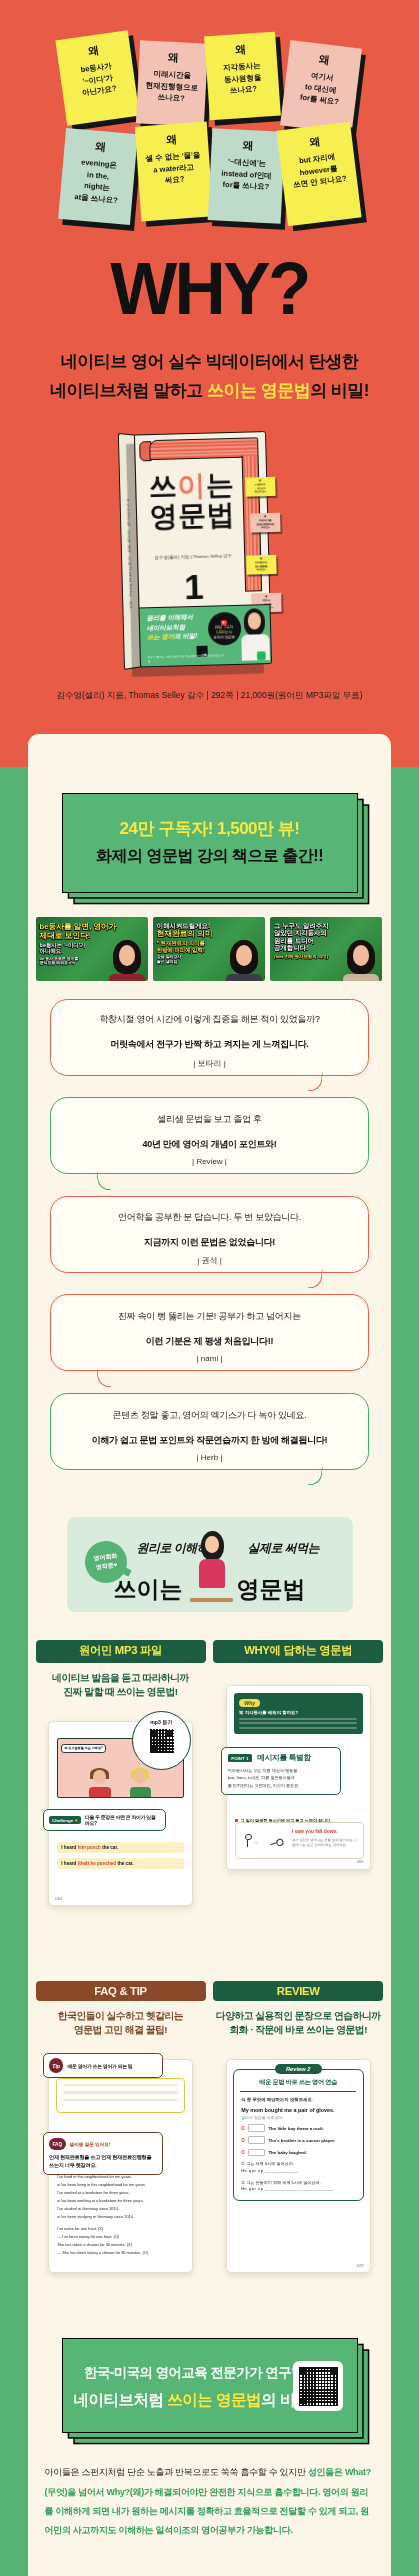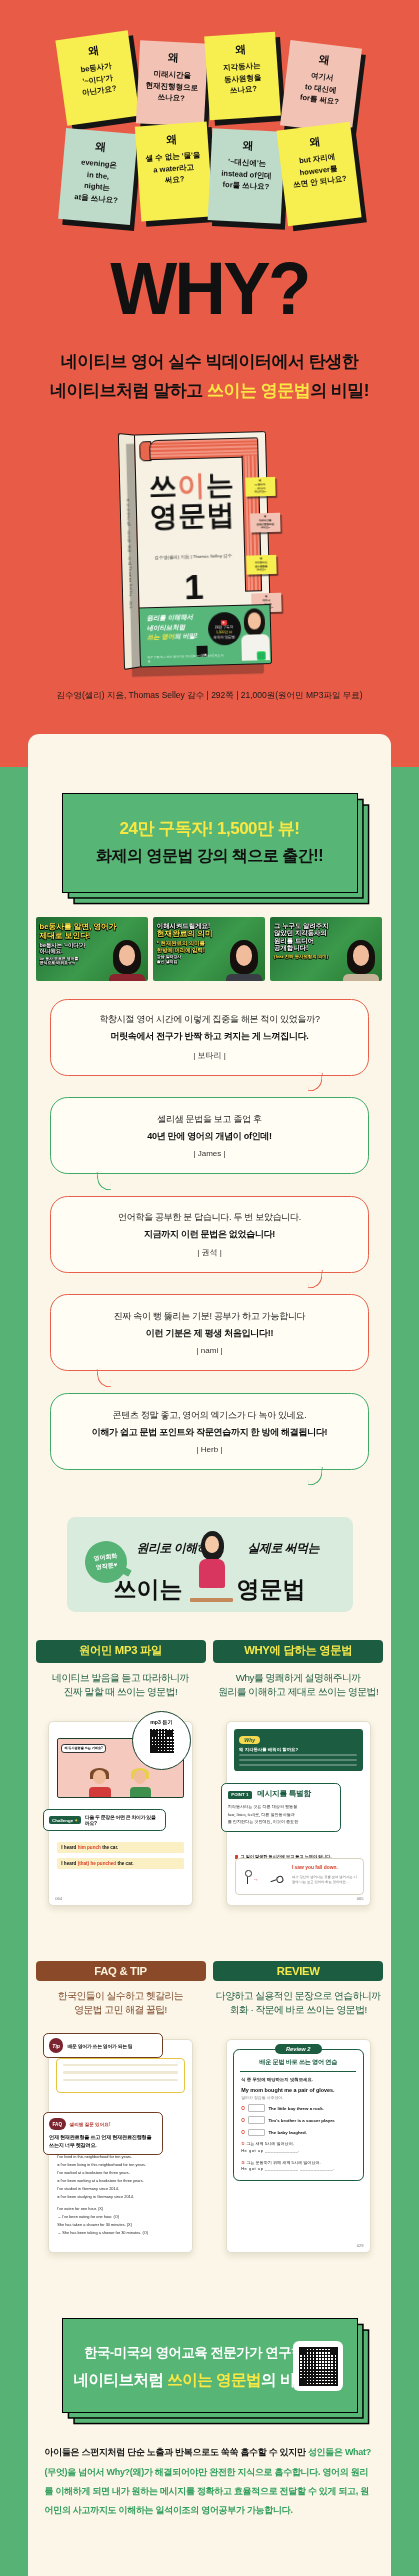--- a/index.html
+++ b/index.html
@@ -124,21 +124,21 @@
         border-radius:5.2px 5.2px 0 0;}
   .sh1{background:#8C2430;} .sh2{background:#3A3D46;} .sh3{background:#C7B39A;}
 
   
   .bubble{width:319px;height:77px;margin:21.6px auto 0;background:#FFFDF4;border-radius:17.5px;
         border:1.3px solid var(--ac);box-sizing:border-box;text-align:center;position:relative;
         display:flex;flex-direction:column;justify-content:center;}
   .bubble.first{margin-top:17.5px;}
   .bub-red{--ac:#E8604B;}
   .bub-green{--ac:#3FAA66;}
-  .bub-l1{margin:0;font-size:9px;color:#1a1a1a;letter-spacing:-0.3px;}
+  .bub-l1{margin:8px;font-size:9px;color:#1a1a1a;letter-spacing:-0.3px;}
   .bub-l2{margin:4.1px 0 0;font-size:9px;font-weight:800;color:#111;letter-spacing:-0.3px;}
   .bub-a{margin:6.2px 0 0;font-size:8px;color:#333;}
   .bubble::after{content:'';position:absolute;bottom:-17px;width:12.4px;height:18.5px;
         border:1.3px solid var(--ac);border-top:none;border-left:none;
         border-bottom-right-radius:18.5px;background:transparent;}
   .tail-right::after{right:46px;transform:rotate(6deg);}
   .tail-left::after{left:46px;transform:scaleX(-1) rotate(6deg);}
 
   
   .intro{width:286px;height:95px;margin:47px auto 0;background:#D9EBDD;border-radius:8.2px;
@@ -161,27 +161,27 @@
   .fig .face{position:absolute;top:5.2px;left:10.8px;width:13.4px;height:16.5px;background:#F5C9A5;
         border-radius:50%;}
   .fig .body{position:absolute;top:28px;left:4.1px;width:26px;height:29px;background:#D8355F;
         border-radius:7.2px 7.2px 2.1px 2.1px;}
   .fig .desk{position:absolute;bottom:1px;left:-4.1px;width:43px;height:4.6px;background:#C48A5A;
         border-radius:1px;}
 
   
   .feat-row{width:348px;margin:0 auto;display:flex;gap:7.7px;}
   .fr-a{margin-top:28px;}
-  .fr-b{margin-top:44px;}
+  .fr-b{margin-top:64px;}
   .fcol{width:170px;}
   .fhead{width:100%;box-sizing:border-box;text-align:center;font-size:11.3px;font-weight:800;
         padding:3.6px 0 4.1px;border-radius:4.1px;letter-spacing:-0.3px;}
   .fh-green{background:#1C5C41;color:#F5E94B;}
   .fh-brown{background:#8A4A2A;color:#FBF3DC;}
-  .fdesc{margin:8.2px 0 0;text-align:center;font-size:9.8px;font-weight:400;line-height:1.45;
+  .fdesc{margin:8.2px 0 0;text-align:center;font-size:9.8px;font-weight:700;line-height:1.45;
         letter-spacing:-0.5px;}
   .fd-green{color:#1C5C41;}
   .fd-brown{color:#7C4629;}
   .mockups{margin-top:22px;height:196px;position:relative;}
   .mockups-b{height:219px;}
   .mpage{width:145px;margin:0 auto;background:#fff;border:0.5px solid #E3DDCC;border-radius:5.2px;
         box-shadow:0 2.6px 6.2px rgba(60,50,20,.12);position:relative;box-sizing:border-box;}
   .h360{height:185px;} .h415{height:214px;}
   .pageno{position:absolute;bottom:4.1px;font-size:4.1px;color:#777;}
   .pn-l{left:6.2px;} .pn-r{right:6.2px;}
@@ -293,21 +293,21 @@
   .b2{margin-top:60px;height:95px;padding-top:25px;}
   .b2-l1{margin:0 0 0 -31px;font-size:13.4px;font-weight:800;color:#fff;letter-spacing:-0.5px;}
   .b2-l2{margin:7.2px 0 0 -31px;font-size:15.5px;font-weight:800;color:#fff;letter-spacing:-0.5px;}
   .b2-qr{position:absolute;right:13.4px;top:21.6px;width:50px;height:50px;background:#fff;
         border-radius:6.2px;display:flex;align-items:center;justify-content:center;}
   .qr76{width:39px;height:39px;}
 
   
   .para{width:330px;margin:30px auto 0;font-size:9px;line-height:2.15;letter-spacing:-0.3px;
         text-align:left;}
-  .p-black{color:#1a1a1a;font-weight:700;}
+  .p-black{color:#1a1a1a;font-weight:400;}
   .p-green{color:#33A05E;font-weight:700;}
 </style>
 </head>
 <body>
 
 <div class="page">
 
   <section class="sec-red-top">
     <div class="notes">
       <div class="note n1 c-yellow">
@@ -466,30 +466,30 @@
         </div>
       </div>
 
       <div class="bubble bub-red tail-right first">
         <p class="bub-l1">학창시절 영어 시간에 이렇게 집중을 해본 적이 있었을까?</p>
         <p class="bub-l2">머릿속에서 전구가 반짝 하고 켜지는 게 느껴집니다.</p>
         <p class="bub-a">| 보타리 |</p>
       </div>
       <div class="bubble bub-green tail-left">
         <p class="bub-l1">셀리샘 문법을 보고 졸업 후</p>
-        <p class="bub-l2">40년 만에 영어의 개념이 of인데!</p>
-        <p class="bub-a">| James |</p>
+        <p class="bub-l2">40년 만에 영어의 개념이 포인트와!</p>
+        <p class="bub-a">| Review |</p>
       </div>
       <div class="bubble bub-red tail-right">
         <p class="bub-l1">언어학을 공부한 분 답습니다. 두 번 보았습니다.</p>
         <p class="bub-l2">지금까지 이런 문법은 없었습니다!</p>
         <p class="bub-a">| 권석 |</p>
       </div>
       <div class="bubble bub-red tail-left">
-        <p class="bub-l1">진짜 속이 뻥 뚫리는 기분! 공부가 하고 가능합니다</p>
+        <p class="bub-l1">진짜 속이 뻥 뚫리는 기분! 공부가 하고 넘어지는</p>
         <p class="bub-l2">이런 기분은 제 평생 처음입니다!!</p>
         <p class="bub-a">| nami |</p>
       </div>
       <div class="bubble bub-green tail-right">
         <p class="bub-l1">콘텐츠 정말 좋고, 영어의 엑기스가 다 녹아 있네요.</p>
         <p class="bub-l2">이해가 쉽고 문법 포인트와 작문연습까지 한 방에 해결됩니다!</p>
         <p class="bub-a">| Herb |</p>
       </div>
 
       <div class="intro">
@@ -537,22 +537,20 @@
                 <span class="ch-text">다음 두 문장은 어떤 큰 차이가 있을까요?</span>
               </div>
               <p class="ex-row ex-first"><span>I heard </span><span class="red">him punch</span><span> the car.</span></p>
               <p class="ex-row"><span>I heard </span><span class="red">(that) he punched</span><span> the car.</span></p>
               <span class="pageno pn-l">064</span>
             </div>
           </div>
         </div>
         <div class="fcol">
           <div class="fhead fh-green">WHY에 답하는 영문법</div>
-          <p class="fdesc fd-green pre">Why를 명쾌하게 설명해주니까
-원리를 이해하고 제대로 쓰이는 영문법!</p>
           <div class="mockups">
             <div class="mpage h360">
               <div class="gpanel">
                 <span class="why-pill">Why</span>
                 <p class="gpanel-t">왜 지각동사를 배워야 할까요?</p>
                 <div class="gline"></div>
                 <div class="gline"></div>
                 <div class="gline"></div>
               </div>
               <div class="point-card">

